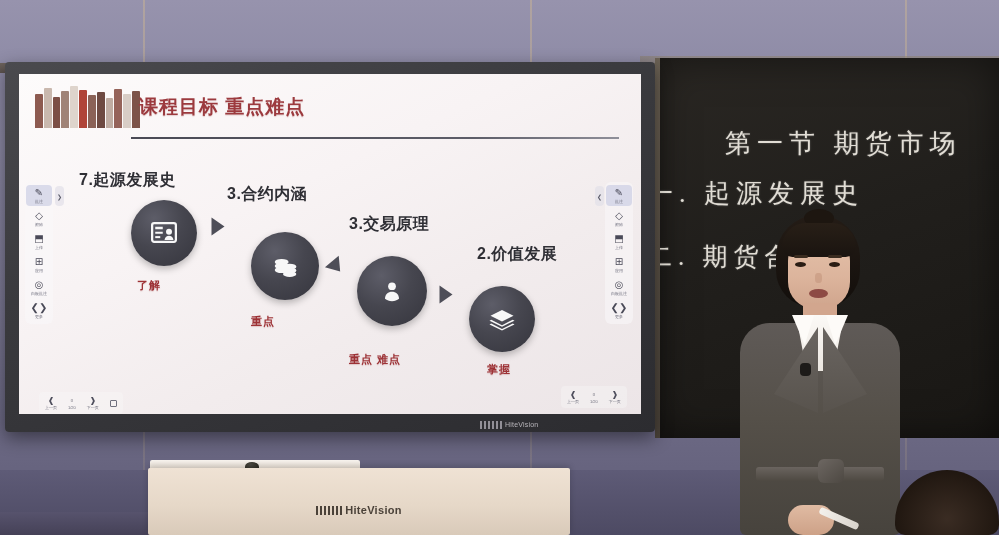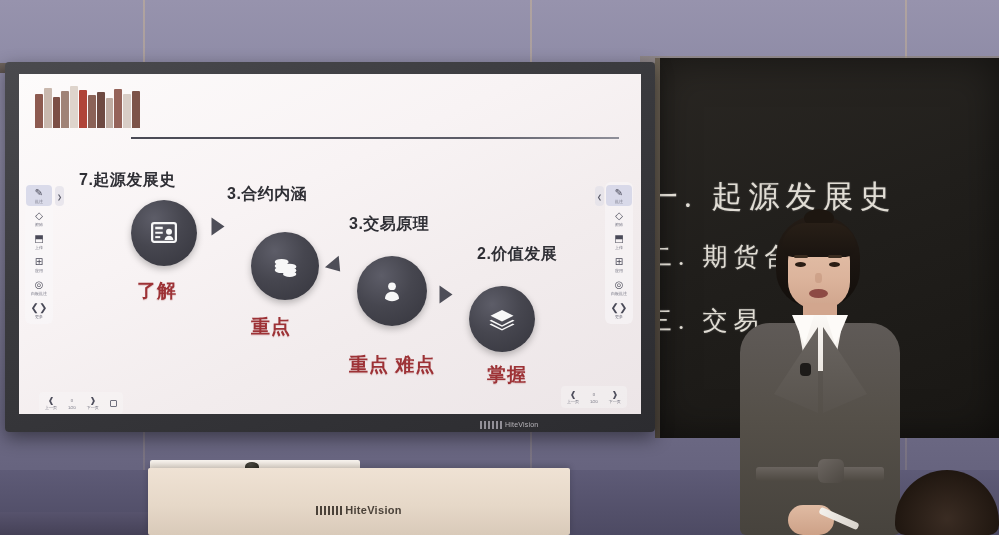--- a/index.html
+++ b/index.html
@@ -99,21 +99,21 @@
     box-shadow: 0 3px 7px rgba(0,0,0,.25);
     display: flex; align-items: center; justify-content: center;
   }
   .circle svg { fill: #ffffff; opacity: .96; }
   .arrow-tri {
     position: absolute; width: 0; height: 0;
     border-left: 9px solid transparent; border-right: 9px solid transparent;
     border-bottom: 13px solid #4e4e58;
   }
   .red-label {
-    position: absolute; font-size: 19px; font-weight: bold; color: #9d3236;
+    position: absolute; font-size: 11px; font-weight: bold; color: #9d3236;
     white-space: nowrap; letter-spacing: 1px;
     text-shadow: 0 1px 1px rgba(180,110,110,.3);
   }
 
   
   .toolbar {
     position: absolute; width: 28px;
     background: rgba(250,248,250,.55);
     border-radius: 6px; display: flex; flex-direction: column;
     align-items: center; padding: 3px 0; gap: 2px;
@@ -278,23 +278,23 @@
   <div class="wall-upper-band"></div>
   <div class="wall-seam" style="left:143px"></div>
   <div class="wall-seam" style="left:530px"></div>
   <div class="wall-seam" style="left:905px"></div>
   <div class="baseboard"></div>
   <div class="wall-right-panel"></div>
   <div class="wall-lowerband"></div>
   <div class="floor-strip"></div>
 
   <div class="blackboard">
-    <div class="bb-line" style="left:-8px; top:118px; font-size:31px;">一. 起源发展史</div>
+    <div class="bb-line" style="left:70px; top:68px; font-size:26px;">第一节 期货市场</div>
+    <div class="bb-line" style="left:-8px; top:118px; font-size:26px;">一. 起源发展史</div>
     <div class="bb-line" style="left:-8px; top:182px; font-size:25px;">二. 期货合约</div>
-    <div class="bb-line" style="left:-8px; top:246px; font-size:25px;">三. 交易</div>
   </div>
   <div class="bb-frame-l"></div>
 
   <div class="display-frame">
 
     <div class="camera-bar">
       <div class="camera-lens"></div>
     </div>
 
     <div class="bezel-logo">
@@ -312,20 +312,23 @@
         <div class="book" style="height:42px;background:#ded4cc"></div>
         <div class="book" style="height:38px;background:#b04438"></div>
         <div class="book" style="height:33px;background:#8b6257"></div>
         <div class="book" style="height:36px;background:#6e4a42"></div>
         <div class="book" style="height:30px;background:#c0ada3"></div>
         <div class="book" style="height:39px;background:#95635a"></div>
         <div class="book" style="height:34px;background:#d8cdc6"></div>
         <div class="book" style="height:37px;background:#7d5349"></div>
       </div>
 
+      <div class="slide-title-wrap">
+        <div class="slide-title">课程目标  重点难点</div>
+      </div>
       <div class="title-rule"></div>
 
       <div class="step-label" style="left:60px; top:96px;">7.起源发展史</div>
       <div class="circle" style="left:112px; top:126px; width:66px; height:66px;">
         <svg width="30" height="30" viewBox="0 0 24 24">
           <rect x="2.5" y="4" width="19" height="15" rx="1.6" fill="none" stroke="#fff" stroke-width="1.8"></rect>
           <rect x="5" y="7" width="6" height="2" fill="#fff"></rect>
           <rect x="5" y="11" width="6" height="1.6" fill="#fff"></rect>
           <rect x="5" y="14.5" width="4" height="1.6" fill="#fff"></rect>
           <circle cx="16" cy="11" r="2.4" fill="#fff"></circle>

